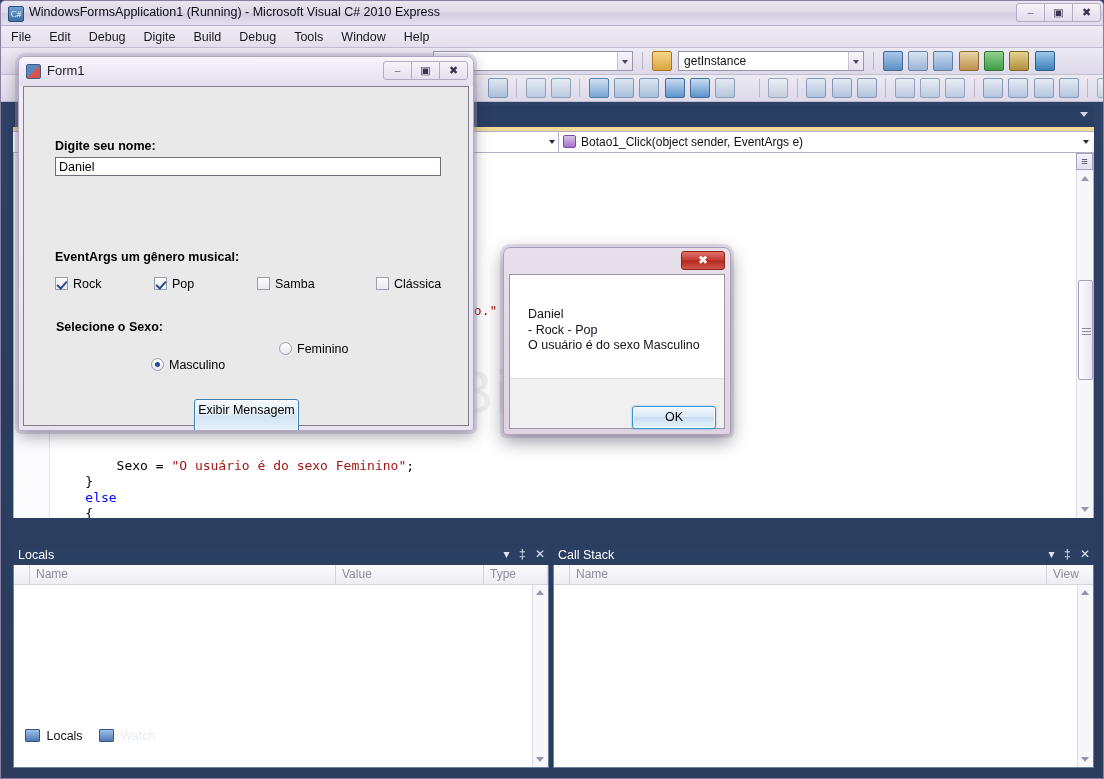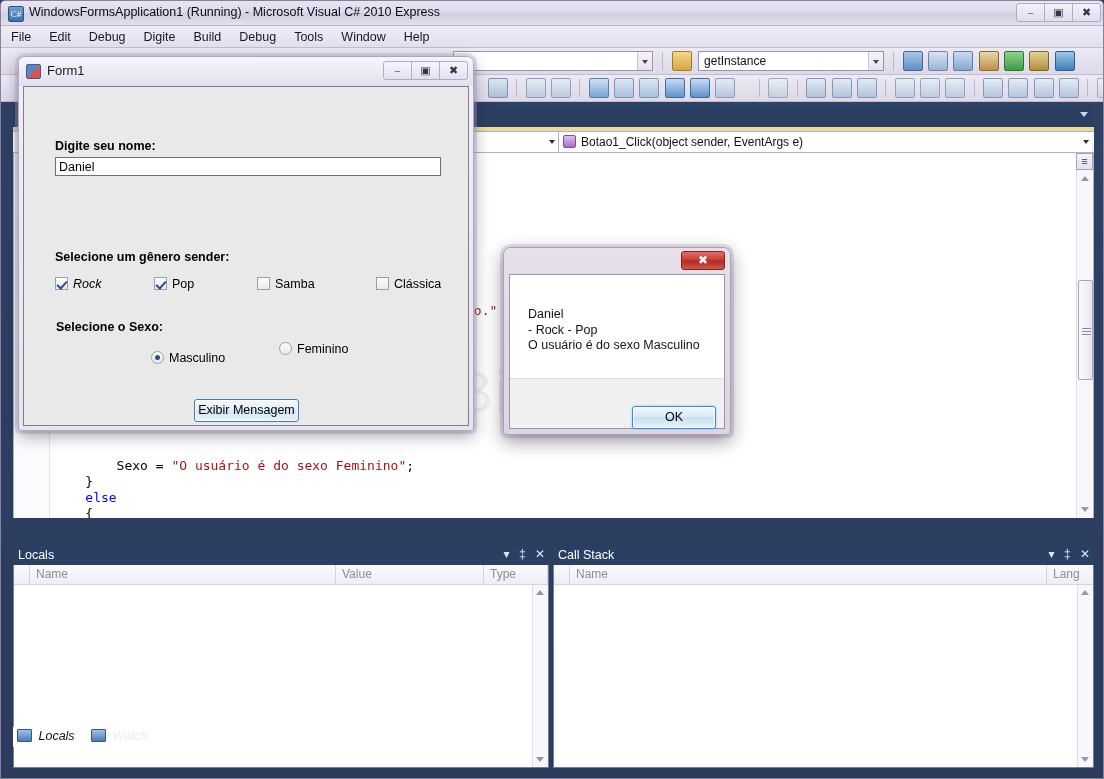--- a/index.html
+++ b/index.html
@@ -225,21 +225,21 @@
     background: #f7f6fa; border-left: 1px solid #dedae8;
   }
   .gvs-up { position:absolute; left:3px; top:5px; width:0;height:0;
     border-left:4.5px solid transparent;border-right:4.5px solid transparent;border-bottom:5px solid #9b95ab;}
   .gvs-dn { position:absolute; left:3px; bottom:5px; width:0;height:0;
     border-left:4.5px solid transparent;border-right:4.5px solid transparent;border-top:5px solid #9b95ab;}
 
   
   .tabdock { position: absolute; left: 12px; top: 725px; width: 1081px; height: 21px; }
   .tabgroup { position: absolute; top: 0; height: 21px; }
-  .tg-left { left: 0; width: 536px; font-style: italic; }
+  .tg-left { left: 8px; width: 536px; }
   .tg-right { left: 540px; width: 541px; }
   .wtab {
     display: inline-block; height: 21px; padding: 0 9px 0 4px;
     font-size: 12.5px; line-height: 20px; color: #e7ecf6;
     vertical-align: top;
   }
   .wtab.active { background: #fff; color: #111; border-radius: 2px 2px 0 0; }
   .wtab .ti {
     display: inline-block; width: 15px; height: 13px; vertical-align: -2px;
     margin-right: 3px; border-radius: 1px;
@@ -396,21 +396,21 @@
       <div class="menu-item">Debug</div>
       <div class="menu-item">Digite</div>
       <div class="menu-item">Build</div>
       <div class="menu-item">Debug</div>
       <div class="menu-item">Tools</div>
       <div class="menu-item">Window</div>
       <div class="menu-item">Help</div>
     </div>
 
     <div class="toolbar tb1">
-      <div class="tb-row" style="left:450px;">
+      <div class="tb-row" style="left:430px;">
         <div class="combo" style="width:200px;">
           <span class="cv"></span>
           <span class="carr"></span>
         </div>
         <span class="tb-sep"></span>
         <span class="tb-ico" style="background:linear-gradient(180deg,#f6d88a,#d9a441);border:1px solid #a8762a;"></span>
         <div class="combo" style="width:186px;">
           <span class="cv">getInstance</span>
           <span class="carr"></span>
         </div>
@@ -542,21 +542,21 @@
           <span class="tw-cap-btns">
             <span>▾</span>
             <span>‡</span>
             <span>✕</span>
           </span>
         </div>
         <div class="tw-body">
           <div class="grid-head">
             <div class="gh-cell gh-corner"></div>
             <div class="gh-cell" style="width:477px;">Name</div>
-            <div class="gh-cell" style="width:30px;border-right:none;">Lang</div>
+            <div class="gh-cell" style="width:30px;border-right:none;">View</div>
           </div>
           <div class="grid-vscroll">
             <span class="gvs-up"></span>
             <span class="gvs-dn"></span>
           </div>
         </div>
       </div>
     </div>
 
     <div class="tabdock">
@@ -590,45 +590,45 @@
           <span class="gl">✖</span>
         </span>
       </span>
     </div>
 
     <div class="f1-client">
 
       <div class="lbl-bold" style="left:31px; top:52px;">Digite seu nome:</div>
       <input class="tbox" style="left: 31px; top: 70px; width: 386px; height: 19px;" value="Daniel">
 
-      <div class="lbl-bold" style="left:31px; top:163px;">Selecione um gênero sender:</div>
-
-      <div class="chk-wrap" style="left:31px; top:190px;font-style:italic;">
+      <div class="lbl-bold" style="left:31px; top:163px;">EventArgs um gênero musical:</div>
+
+      <div class="chk-wrap" style="left:31px; top:190px;">
         <span class="chk-box checked"></span><span>Rock</span>
       </div>
       <div class="chk-wrap" style="left:130px; top:190px;">
         <span class="chk-box checked"></span><span>Pop</span>
       </div>
       <div class="chk-wrap" style="left:233px; top:190px;">
         <span class="chk-box"></span><span>Samba</span>
       </div>
       <div class="chk-wrap" style="left:352px; top:190px;">
         <span class="chk-box"></span><span>Clássica</span>
       </div>
 
       <div class="lbl-bold" style="left:32px; top:233px;">Selecione o Sexo:</div>
 
-      <div class="rad-wrap" style="left:127px; top:264px;">
+      <div class="rad-wrap" style="left:127px; top:271px;">
         <span class="rad-box checked"></span><span>Masculino</span>
       </div>
       <div class="rad-wrap" style="left:255px; top:255px;">
         <span class="rad-box"></span><span>Feminino</span>
       </div>
 
-      <div class="winbtn" style="left:170px; top:312px; width:105px; height:23px;">Exibir Mensagem</div>
+      <div class="winbtn" style="left:170px; top:312px; width:105px; height:34px;">Exibir Mensagem</div>
     </div>
   </div>
 
   <div class="msgbox">
     <div class="mb-title">
       <span class="mb-close">✖</span>
     </div>
     <div class="mb-client">
       <div class="mb-white"></div>
       <div class="mb-text">Daniel

